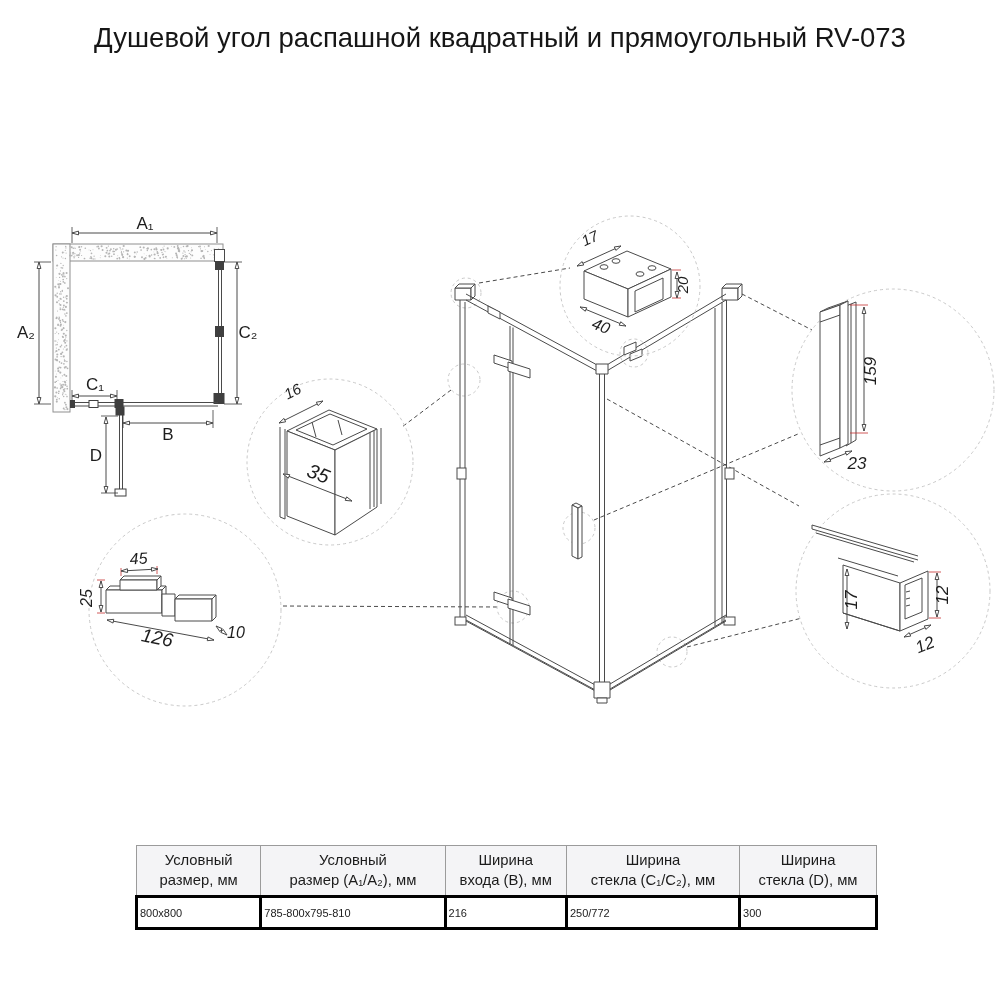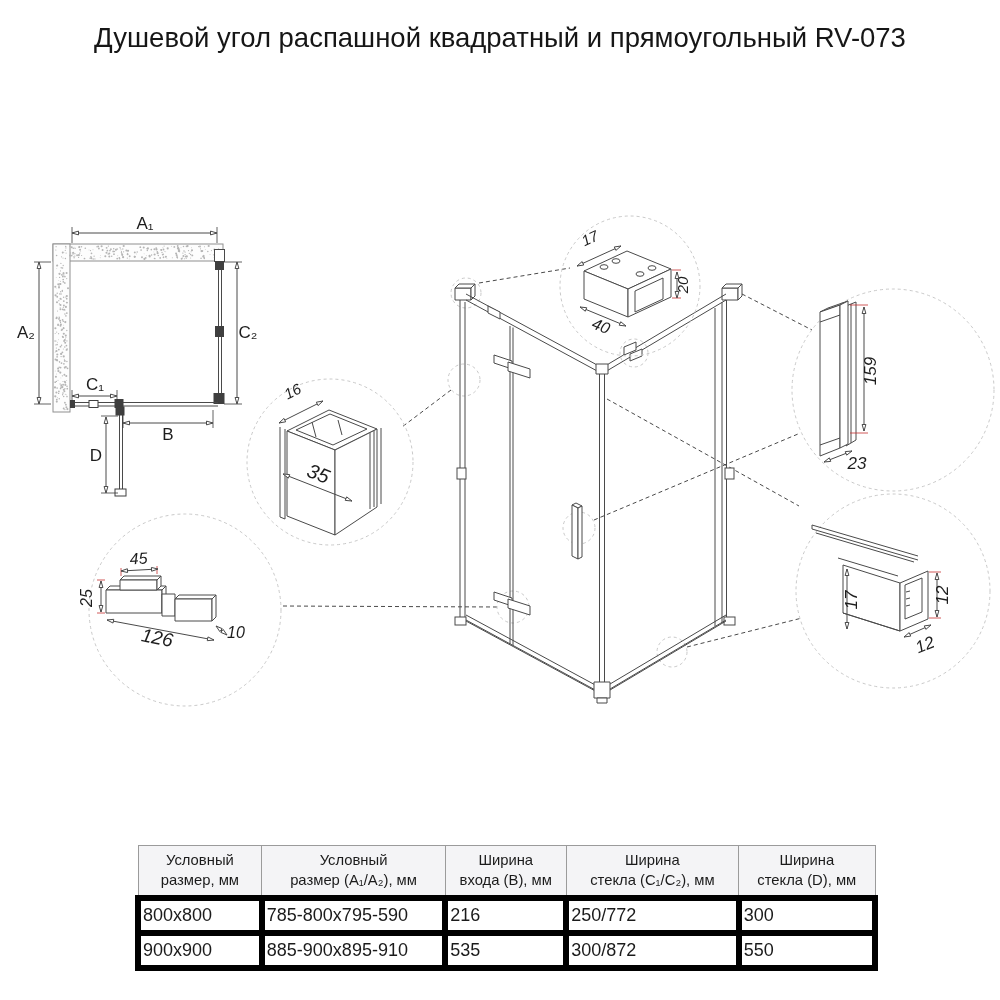--- a/index.html
+++ b/index.html
@@ -15,21 +15,21 @@
   .openpoly{fill:none !important;}
   .dashc{fill:none;stroke:#c9c9c9;stroke-width:1;stroke-dasharray:3 3;}
   .leader{stroke:#c9c9c9;stroke-width:1;stroke-dasharray:4 3;}
   line.dim{stroke-width:1;}
   line.ext{stroke:#3a3a3a;stroke-width:0.8;}
   line.rext{stroke:#c53030;stroke-width:0.8;}
   table.spec{position:absolute;left:135px;top:845px;width:743px;border-collapse:collapse;
              color:#1b1b1b;table-layout:fixed;}
   table.spec th{background:#f4f4f6;font-weight:400;font-size:14.8px;line-height:1.32;
                 white-space:pre-line;padding:5px 2px;border:1px solid #9b9b9b;}
-  table.spec td{font-size:18px;padding:3px 2px;height:23px;border:6px solid #000000;}
+  table.spec td{font-size:11px;padding:3px 2px;height:23px;border:3px solid #000000;}
 </style>
 </head>
 <body>
 
 <div class="page">
 
   <div class="title">
     <div>Душевой угол распашной квадратный и прямоугольный RV-073</div>
   </div>
 
@@ -754,27 +754,20 @@
 входа (B), мм</th>
         <th>Ширина
 стекла (C₁/C₂), мм</th>
         <th>Ширина
 стекла (D), мм</th>
       </tr>
     </thead>
     <tbody>
       <tr>
         <td>800x800</td>
-        <td>785-800x795-590</td>
+        <td>785-800x795-810</td>
         <td>216</td>
         <td>250/772</td>
         <td>300</td>
       </tr>
-      <tr>
-        <td>900x900</td>
-        <td>885-900x895-910</td>
-        <td>535</td>
-        <td>300/872</td>
-        <td>550</td>
-      </tr>
     </tbody>
   </table>
 </div>
 
 </body></html>

